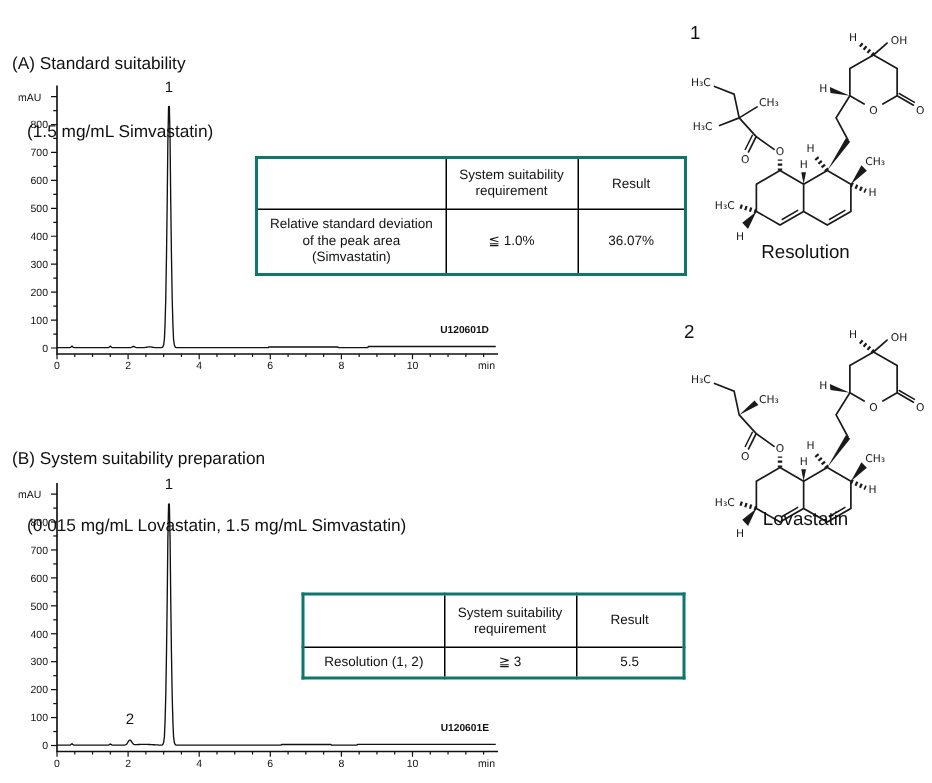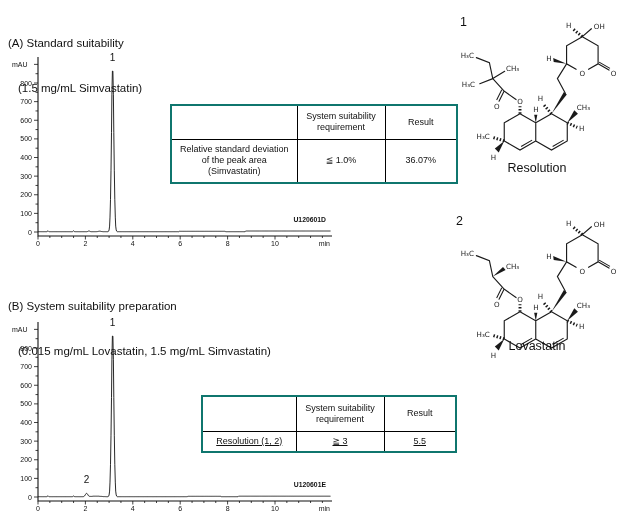--- a/index.html
+++ b/index.html
@@ -198,21 +198,21 @@
         <col style="width:94px">
         <col style="width:88px">
         <col style="width:72px">
       </colgroup>
     <tbody>
       <tr style="height:35px;">
         <td></td>
         <td>System suitability requirement</td>
         <td>Result</td>
       </tr>
-      <tr style="height:21px;text-decoration:underline;">
+      <tr style="height:21px;">
         <td>Resolution (1, 2)</td>
         <td>≧ 3</td>
         <td>5.5</td>
       </tr>
     </tbody>
   </table>
 
   <div class="abs struct-num" style="left:460px;top:15px;">1</div>
   <svg class="abs" style="left:452px;top:14px;" width="170" height="153" viewBox="0 0 150 135">
     <path class="bond" d="

